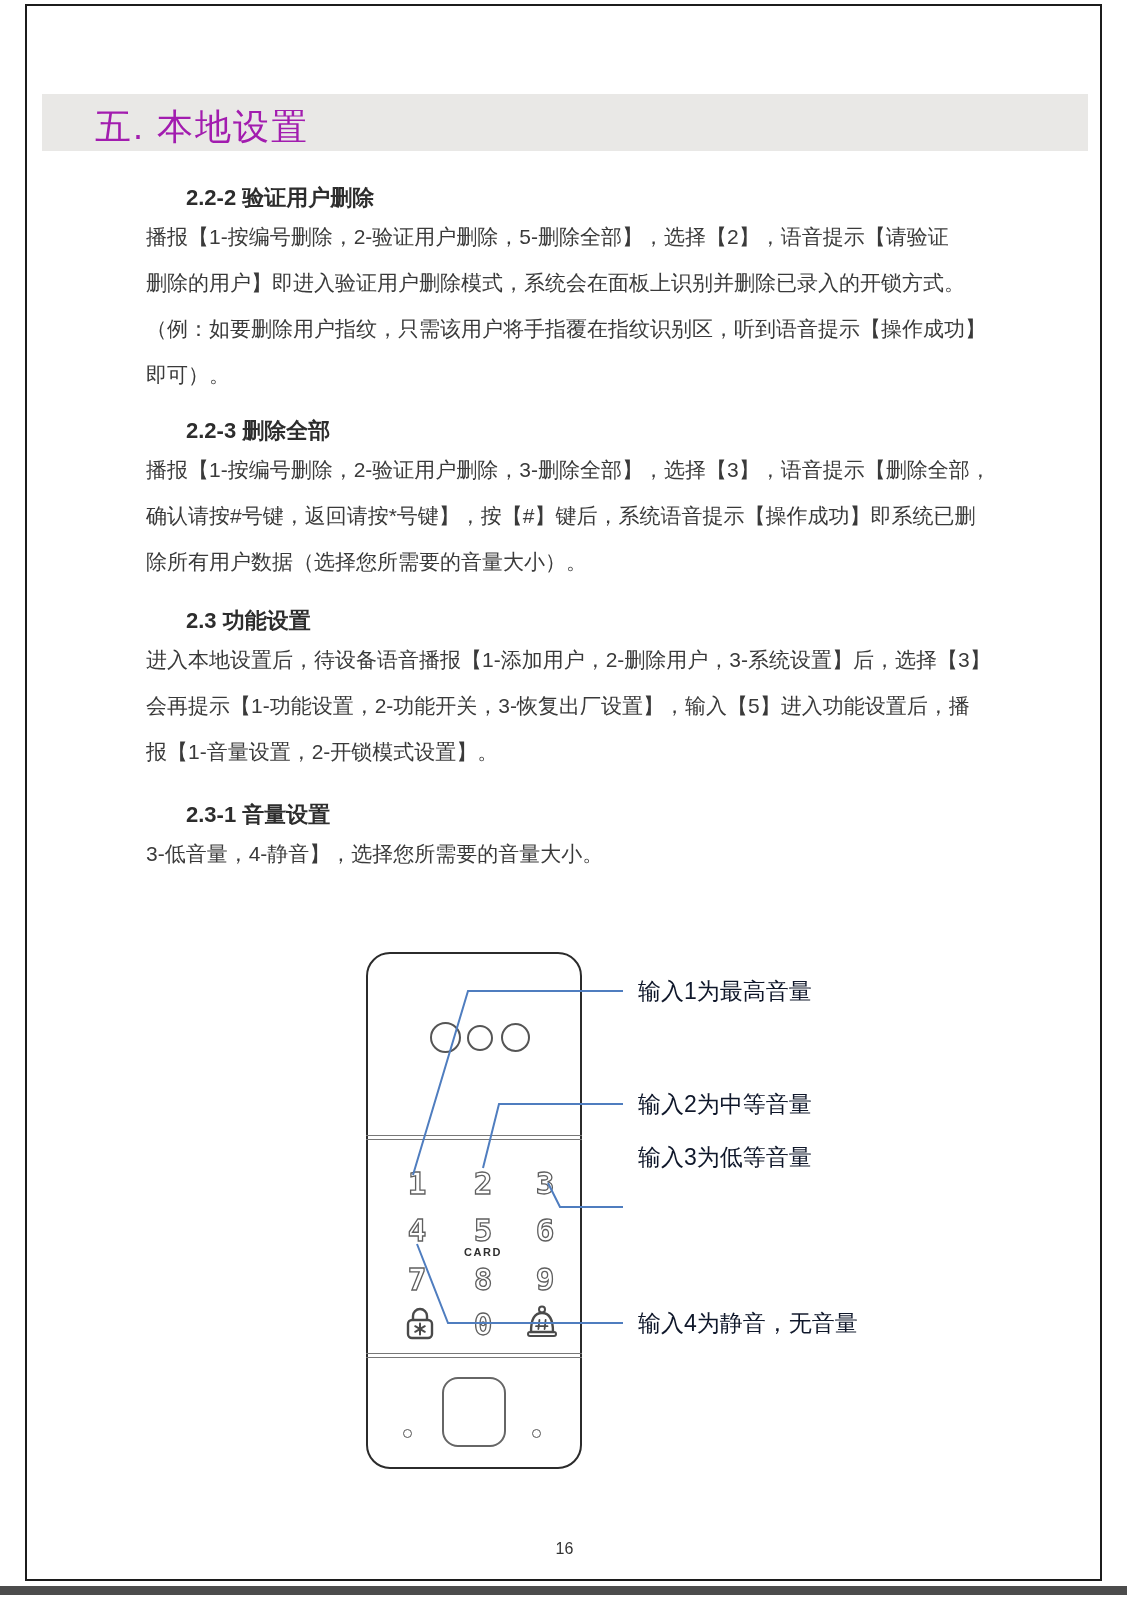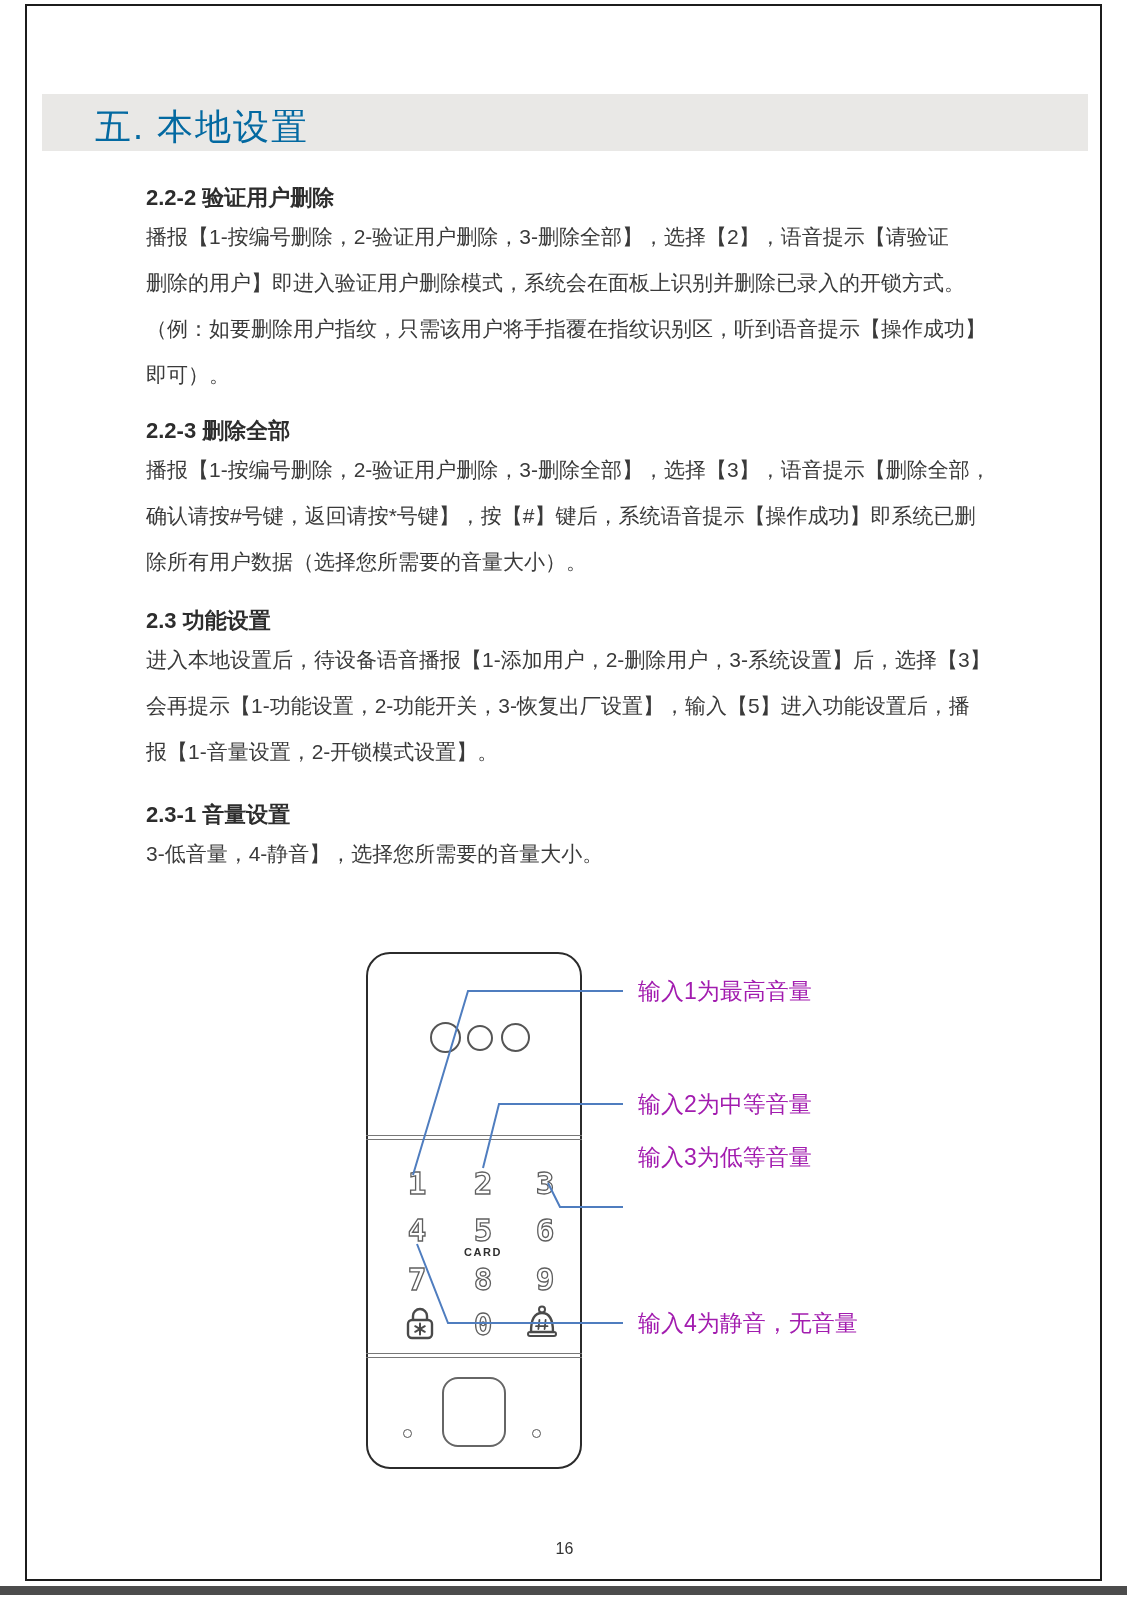--- a/index.html
+++ b/index.html
@@ -13,25 +13,25 @@
     border:2px solid #1c1c1c;box-sizing:border-box;background:#fff;
   }
   .bottom-bar{
     position:absolute;left:0;top:1586px;width:1127px;height:9px;background:#4c4c4c;
   }
   .banner{
     position:absolute;left:42px;top:94px;width:1046px;height:57px;
     background:#e9e8e6;display:flex;align-items:center;
   }
   .banner-title{
-    margin-left:53px;font-size:36px;font-weight:500;color:#0369a1;letter-spacing:2px;margin-top:9px;
+    margin-left:53px;font-size:36px;font-weight:500;color:#a21caf;letter-spacing:2px;margin-top:9px;
   }
   .section{position:absolute;left:146px;width:845px;}
   .sec-heading{
-    height:32px;line-height:32px;font-size:22px;font-weight:bold;color:#2d2d2d;
+    height:32px;line-height:32px;font-size:22px;font-weight:bold;color:#2d2d2d;margin-left:40px;
   }
   .body-line{
     height:46px;line-height:46px;font-size:21px;color:#3a3a3a;white-space:nowrap;
   }
   .s1{top:182px;} .s2{top:415px;} .s3{top:605px;} .s4{top:799px;}
 
   
   .device{
     position:absolute;left:366px;top:952px;width:216px;height:517px;
     border:2.5px solid #2b2b2b;border-radius:24px;box-sizing:border-box;background:#fff;
@@ -71,41 +71,41 @@
   }
   .screw{
     position:absolute;width:9px;height:9px;border:1.5px solid #555;border-radius:50%;box-sizing:border-box;
   }
   .screw.left{left:35px;top:475px;}
   .screw.right{left:164px;top:475px;}
 
   .callout-svg{position:absolute;left:340px;top:930px;pointer-events:none;}
   .callout-label{
     position:absolute;left:638px;height:34px;line-height:34px;
-    font-size:23px;color:#a21caf;white-space:nowrap;
+    font-size:23px;color:#0f172a;white-space:nowrap;
   }
   .cl1{top:974px;} .cl2{top:1087px;} .cl3{top:1140px;} .cl4{top:1306px;}
 
   .page-number{
     position:absolute;left:27px;top:1540px;width:1075px;text-align:center;
     font-size:16px;color:#333;
   }
 </style>
 </head>
 <body>
 
 <div class="page-frame"></div>
 
 <div class="banner">
   <div class="banner-title">五. 本地设置</div>
 </div>
 
 <div class="section s1">
   <div class="sec-heading">2.2-2 验证用户删除</div>
-  <div class="body-line">播报【1-按编号删除，2-验证用户删除，3-删除全部】，选择【2】，语音提示【请验证</div>
+  <div class="body-line">播报【1-按编号删除，2-验证用户删除，5-删除全部】，选择【2】，语音提示【请验证</div>
   <div class="body-line">删除的用户】即进入验证用户删除模式，系统会在面板上识别并删除已录入的开锁方式。</div>
   <div class="body-line">（例：如要删除用户指纹，只需该用户将手指覆在指纹识别区，听到语音提示【操作成功】</div>
   <div class="body-line">即可）。</div>
 </div>
 
 <div class="section s2">
   <div class="sec-heading">2.2-3 删除全部</div>
   <div class="body-line">播报【1-按编号删除，2-验证用户删除，3-删除全部】，选择【3】，语音提示【删除全部，</div>
   <div class="body-line">确认请按#号键，返回请按*号键】，按【#】键后，系统语音提示【操作成功】即系统已删</div>
   <div class="body-line">除所有用户数据（选择您所需要的音量大小）。</div>

